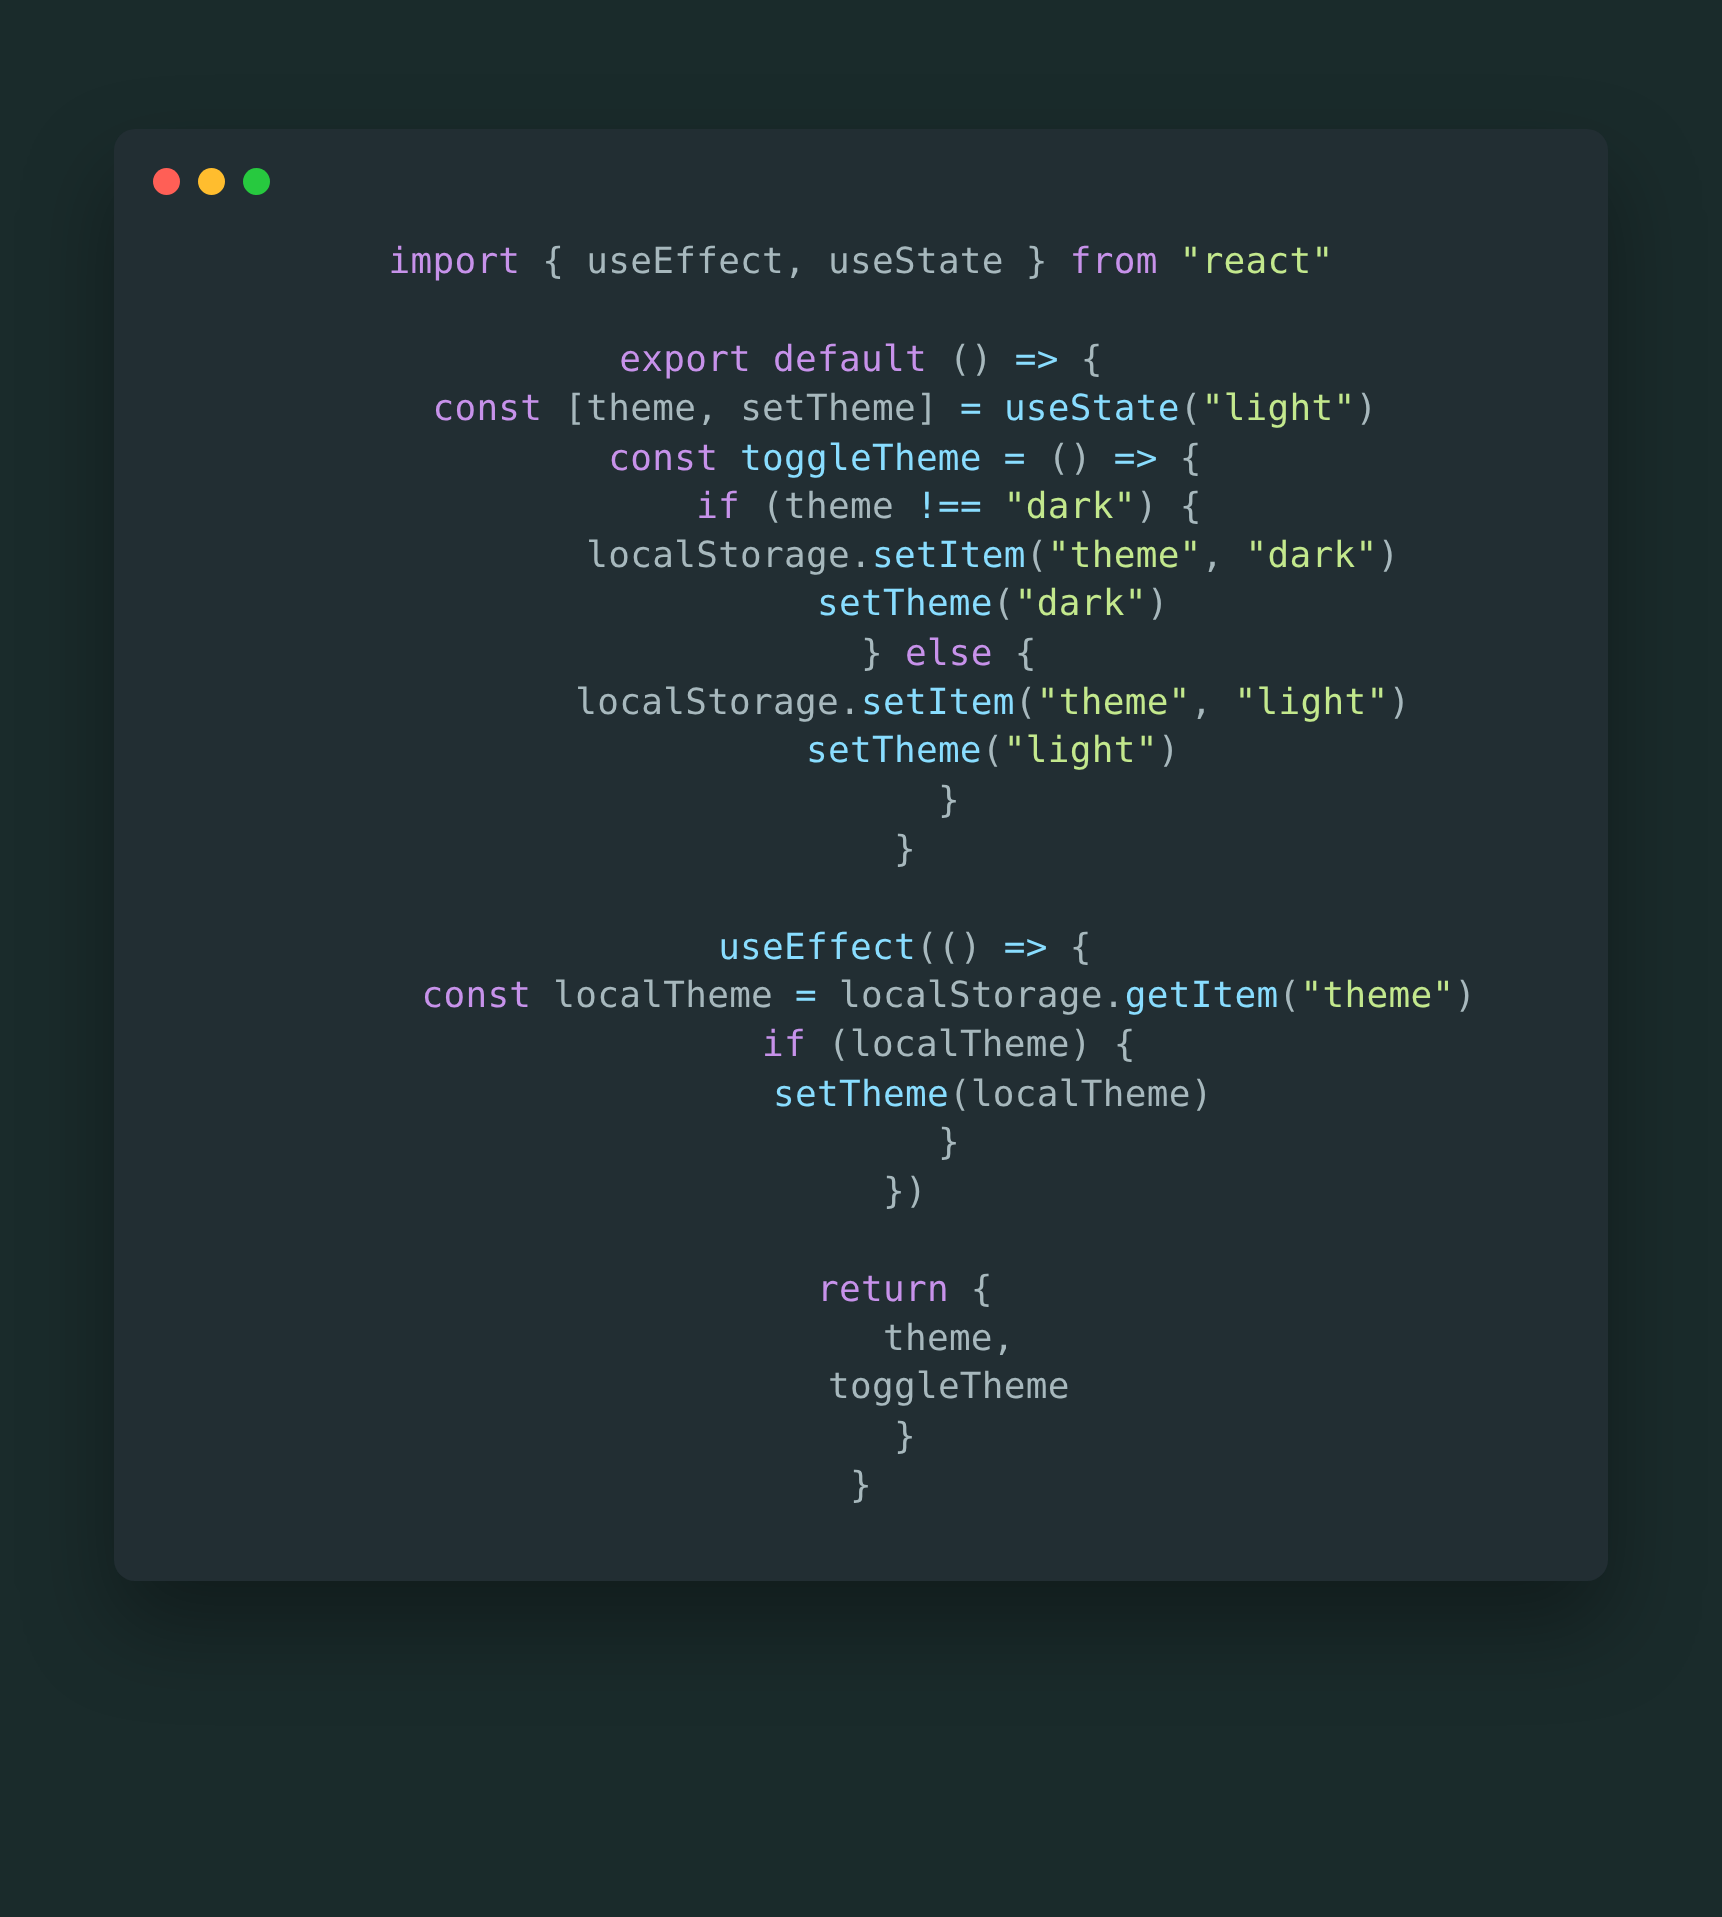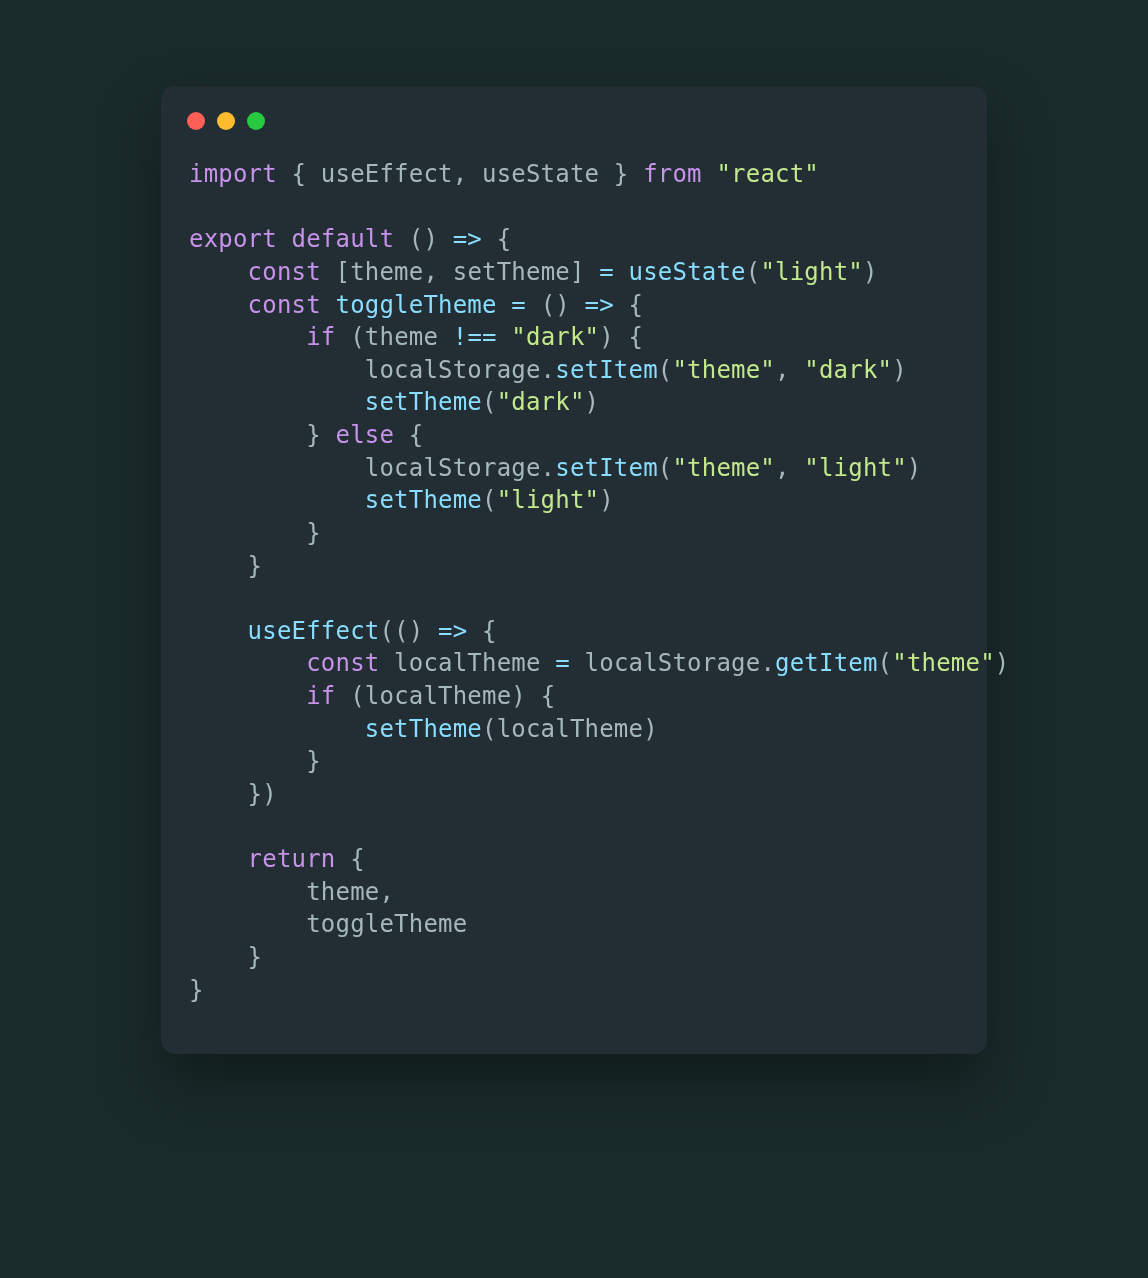--- a/index.html
+++ b/index.html
@@ -7,25 +7,26 @@
     background: #1a2b2b;
     width: 1148px;
     height: 1278px;
     display: flex;
     align-items: flex-start;
     justify-content: center;
     padding-top: 86px;
     font-family: ui-monospace, Menlo, Monaco, "Cascadia Code", Consolas, monospace;
   }
   .window {
-    width: 826px;
+    width: 996px;
     background: #222e33;
     border-radius: 14px;
     box-shadow: 0 30px 60px rgba(0,0,0,0.35);
     padding: 26px 0 48px 0;
+    text-align: center;
   }
   .titlebar {
     display: flex;
     gap: 12px;
     padding: 0 26px 28px 26px;
   }
   .dot {
     width: 18px;
     height: 18px;
     border-radius: 50%;

